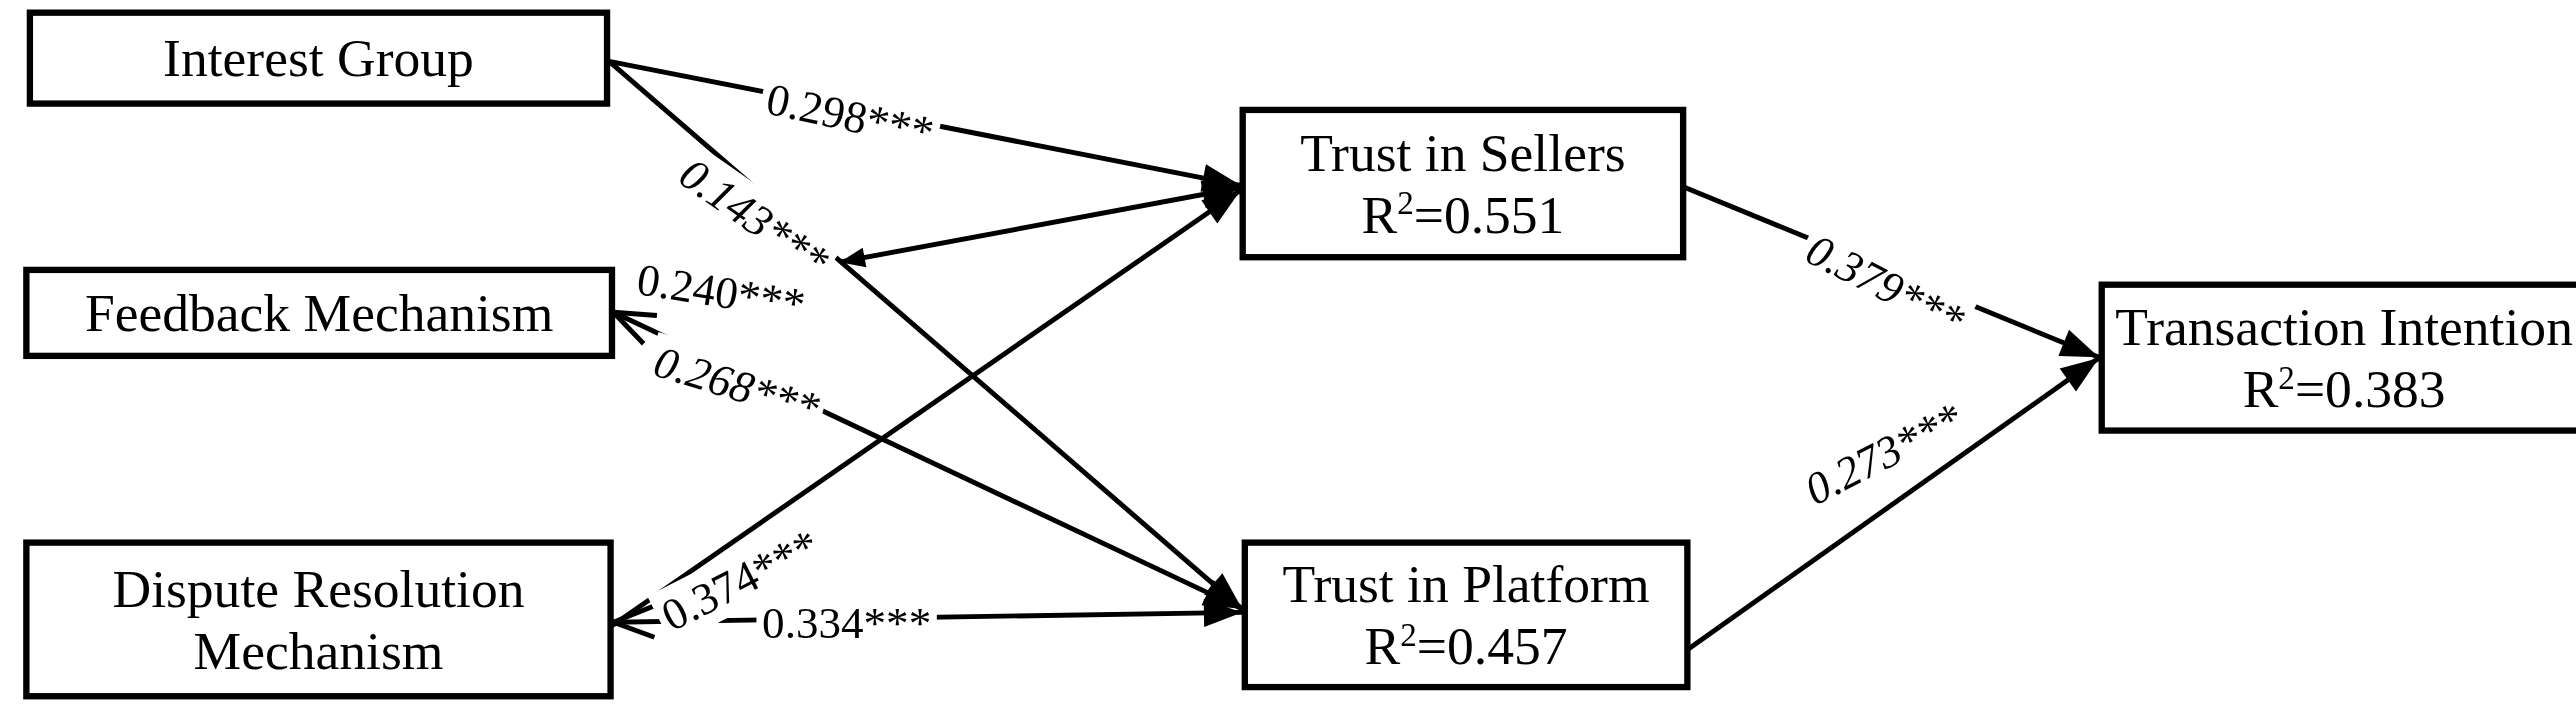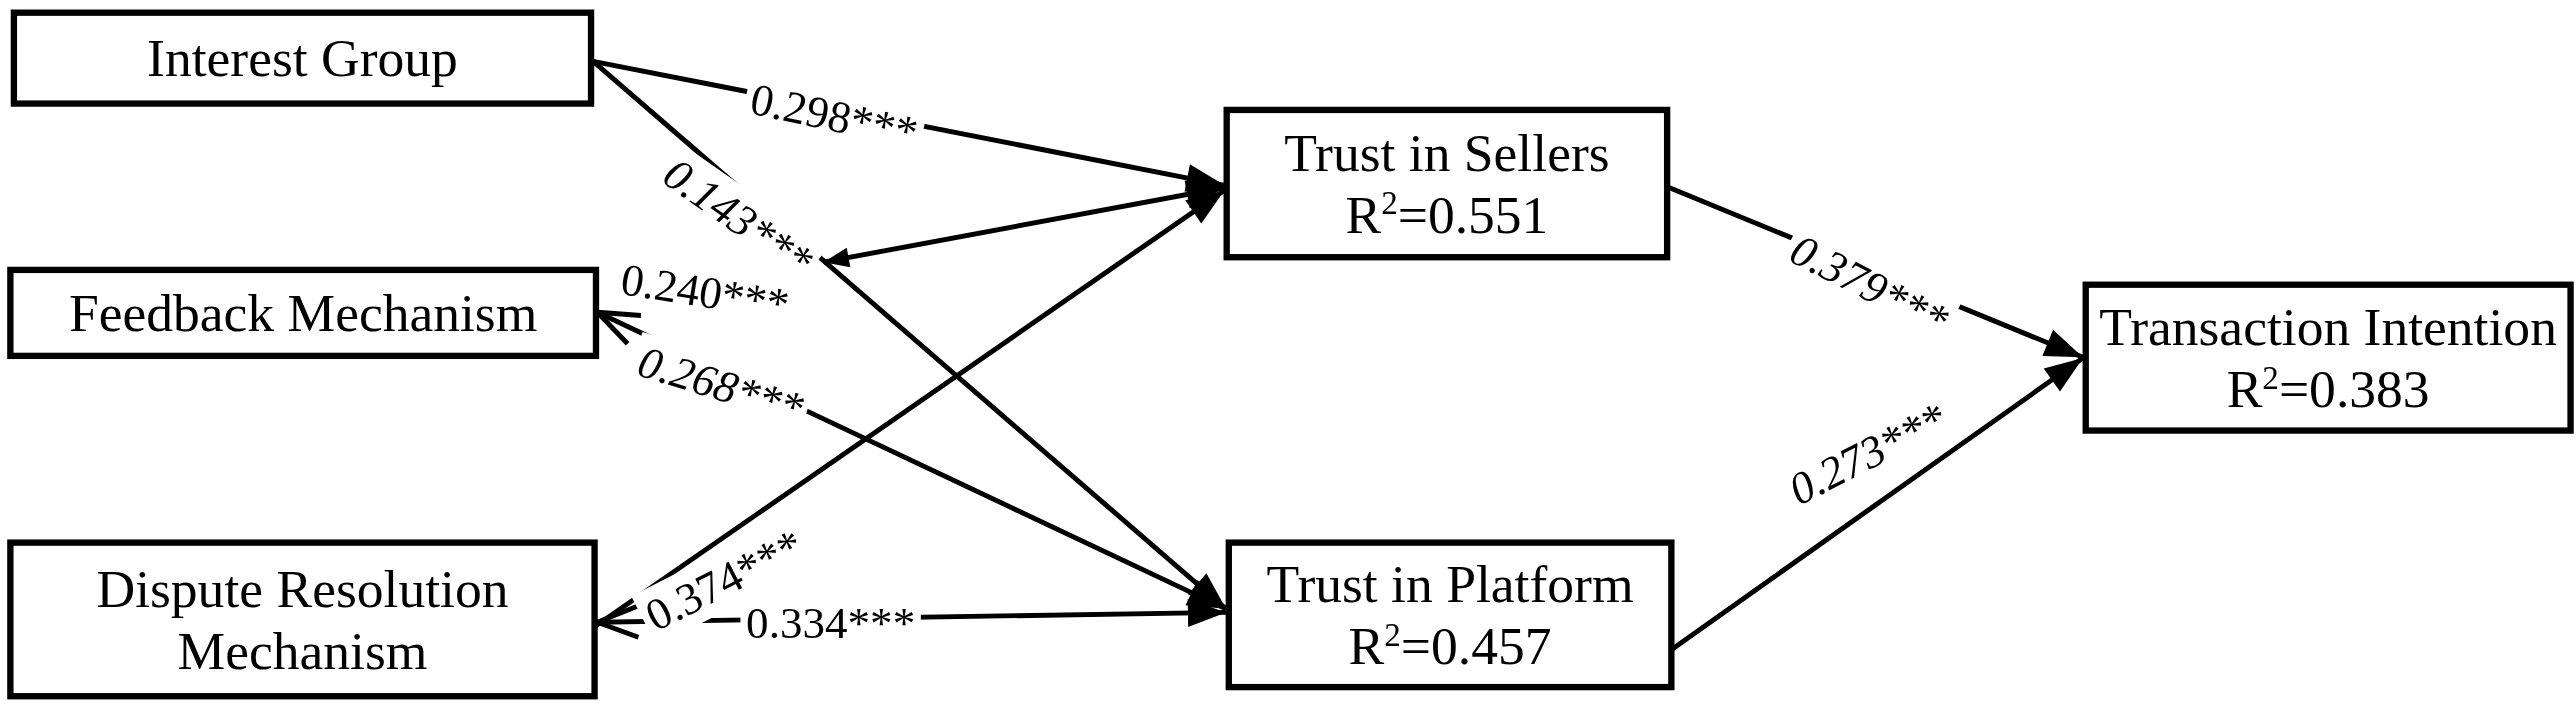--- a/index.html
+++ b/index.html
@@ -6,20 +6,21 @@
     margin: 0;
     padding: 0;
     background: #ffffff;
   }
   #stage {
     position: relative;
     width: 2080px;
     height: 704px;
     background: #ffffff;
     font-family: "Liberation Serif", "DejaVu Serif", serif;
+    margin-left: 16px;
   }
   #diagram-svg {
     display: block;
     width: 2576px;
     height: 704px;
   }
   .node-box   { fill: #ffffff; }
   .node-label { text-anchor: middle; }
   .edge-line  { fill: none; }
   .edge-label { text-anchor: middle; }

